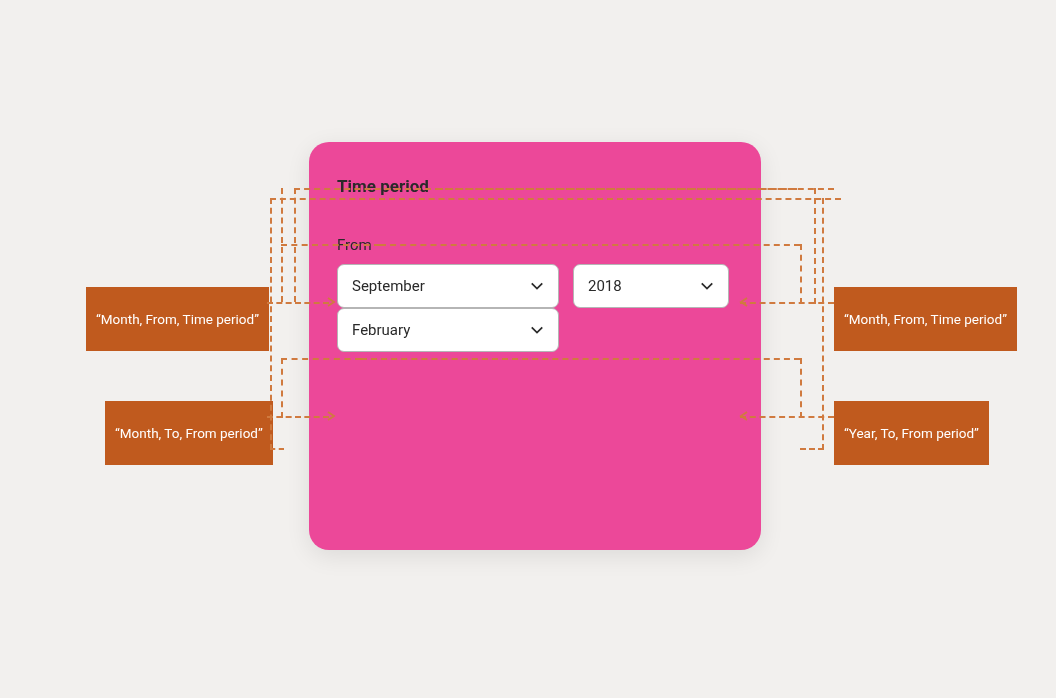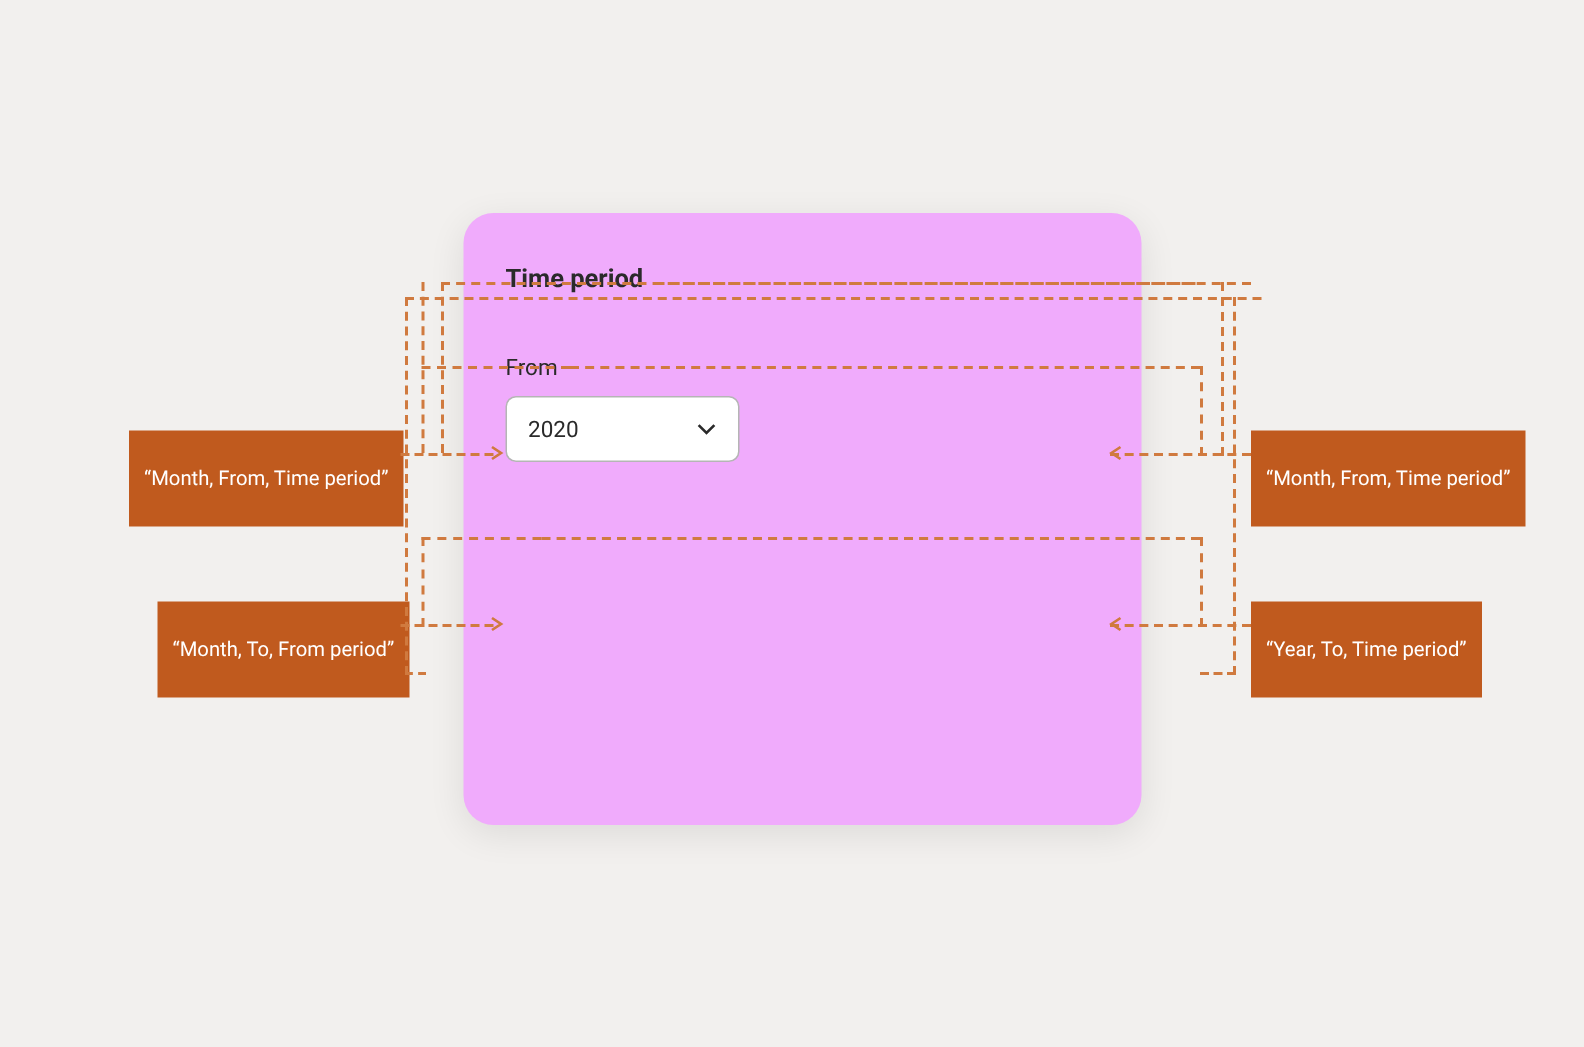--- a/index.html
+++ b/index.html
@@ -10,21 +10,21 @@
     font-family: -apple-system, BlinkMacSystemFont, "Segoe UI", Roboto, Helvetica, Arial, sans-serif;
     position: relative;
     overflow: hidden;
   }
   .card {
     position: absolute;
     left: 309px;
     top: 142px;
     width: 452px;
     height: 408px;
-    background: #f0abfc;
+    background: #ec4899;
     border-radius: 20px;
     box-shadow: 0 6px 24px rgba(0,0,0,0.09);
     padding: 34px 28px;
   }
   .title {
     font-size: 17px;
     font-weight: 700;
     color: #2a2a2a;
   }
   .section-label {
@@ -82,37 +82,55 @@
   }
   .arrow svg { display: block; }
 </style>
 </head>
 <body>
 
 <div class="card">
   <div class="title">Time period</div>
 
   <div class="section-label">From</div>
+  <div class="row">
+    <div class="select month">
+      <span>September</span>
+      <span class="chev">
+        <svg viewBox="0 0 16 16" width="14" height="14">
+            <path d="M2 5 L8 11 L14 5" fill="none" stroke="#2a2a2a" stroke-width="2"></path>
+          </svg>
+      </span>
+    </div>
+    <div class="select year">
+      <span>2018</span>
+      <span class="chev">
+        <svg viewBox="0 0 16 16" width="14" height="14">
+            <path d="M2 5 L8 11 L14 5" fill="none" stroke="#2a2a2a" stroke-width="2"></path>
+          </svg>
+      </span>
+    </div>
+  </div>
 
   <div class="row">
-    <div class="select year">
-      <span>2020</span>
+    <div class="select month">
+      <span>February</span>
       <span class="chev">
         <svg viewBox="0 0 16 16" width="14" height="14">
             <path d="M2 5 L8 11 L14 5" fill="none" stroke="#2a2a2a" stroke-width="2"></path>
           </svg>
       </span>
     </div>
   </div>
 </div>
 
 <div class="badge" style="left:86px;  top:287px;">“Month, From, Time period”</div>
 <div class="badge" style="left:834px; top:287px;">“Month, From, Time period”</div>
 <div class="badge" style="left:105px; top:401px;">“Month, To, From period”</div>
-<div class="badge" style="left:834px; top:401px;">“Year, To, Time period”</div>
+<div class="badge" style="left:834px; top:401px;">“Year, To, From period”</div>
 
 <div class="dash h" style="left:267px; top:302px; width:62px;"></div>
 <div class="arrow" style="left:327px; top:297px;">
   <svg viewBox="0 0 10 10" width="10" height="10">
       <path d="M1 1 L7 5 L1 9" fill="none" stroke="#d07a3f" stroke-width="1.8"></path>
     </svg>
 </div>
 
 <div class="dash v" style="left:281px; top:188px; height:114px;"></div>
 <div class="dash h" style="left:281px; top:244px; width:99px;"></div>

